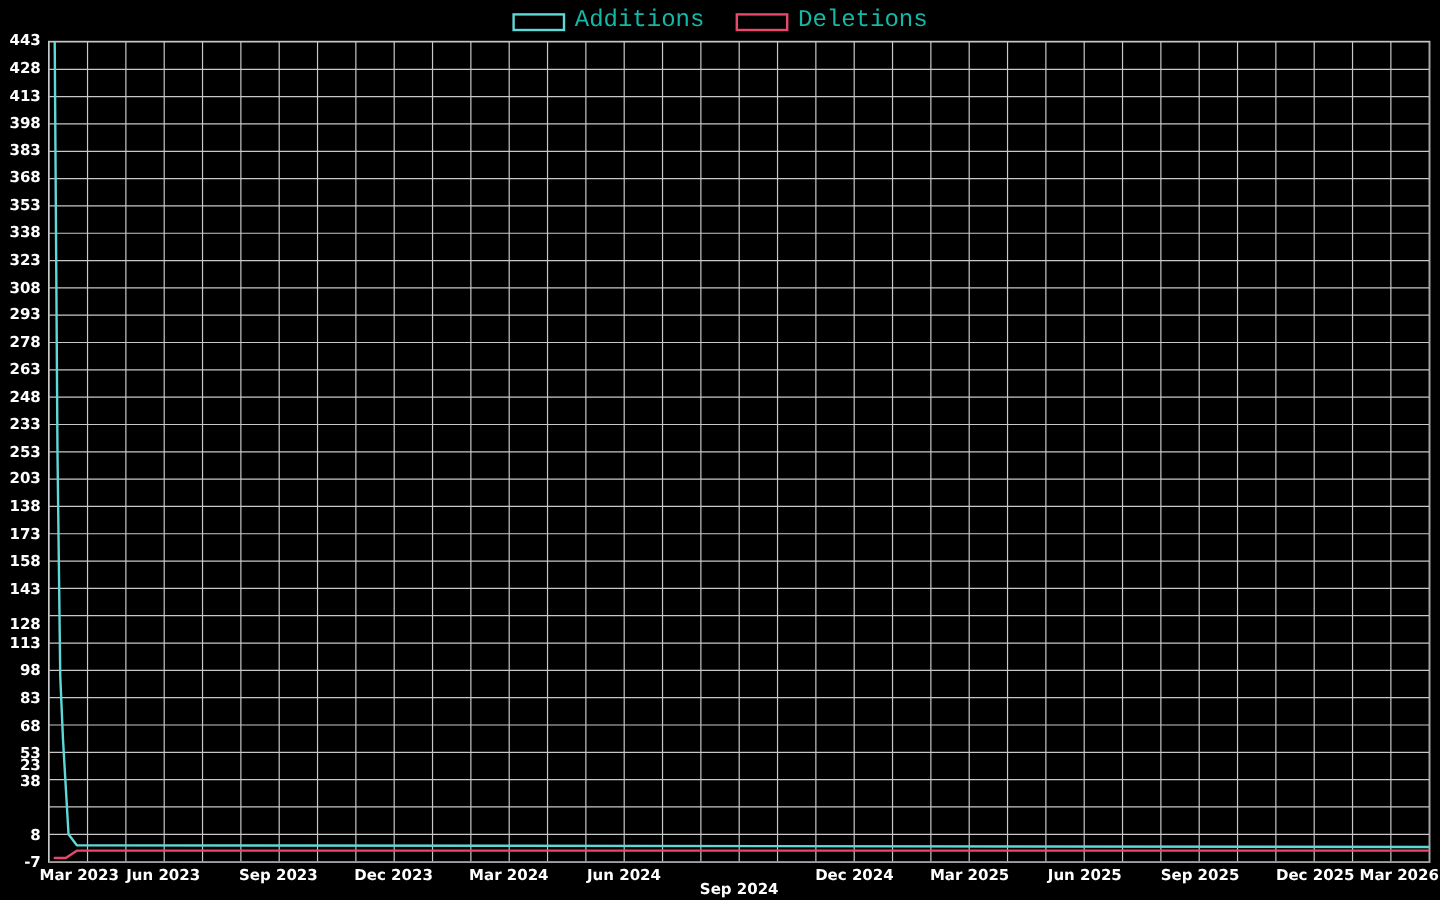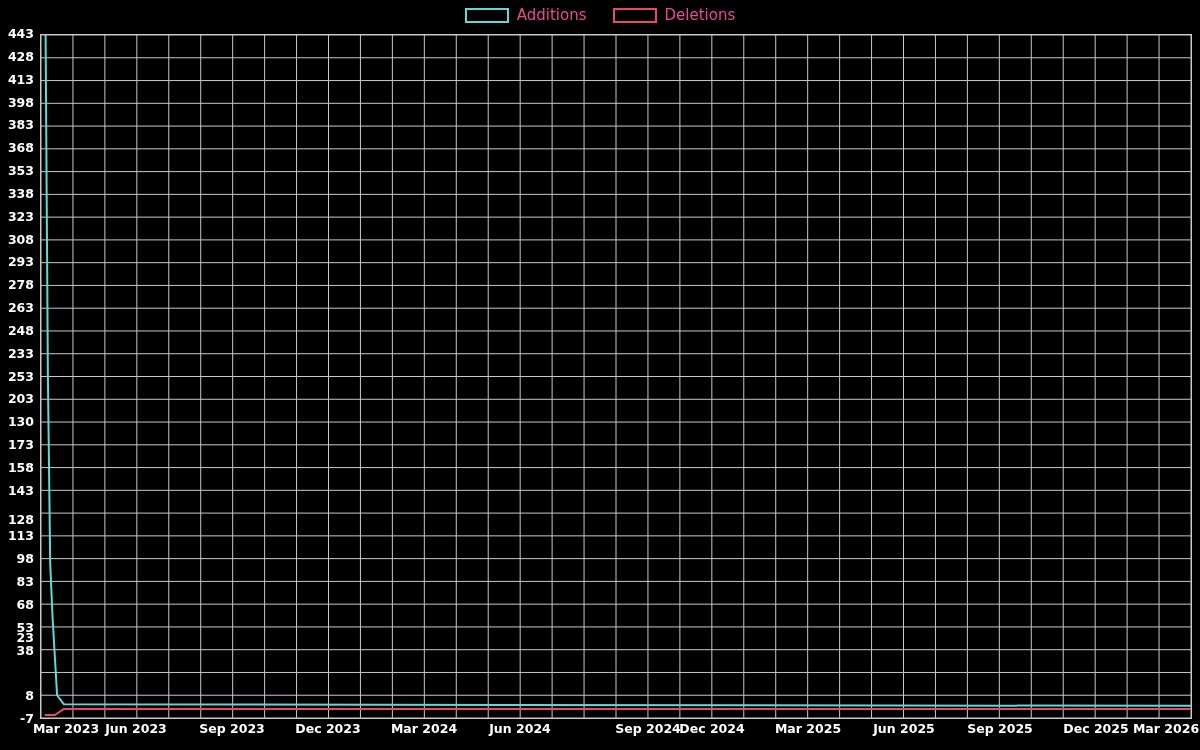--- a/index.html
+++ b/index.html
@@ -38,24 +38,25 @@
     align-items: center;
     gap: 8px;
   }
   .legend-swatch {
     width: 44px;
     height: 15px;
     box-sizing: border-box;
     background: #000000;
   }
   .legend-label {
-    font-size: 15px;
-    color: #ec4899;
+    font-size: 20px;
+    color: #14b8a6;
     line-height: 1;
     white-space: nowrap;
+    font-family: Liberation Mono, monospace;
   }
 
   
   .plot-area {
     position: absolute;
     left: 40px;
     top: 34px;
     width: 1152px;
     height: 685px;
     background: #000000;
@@ -136,21 +137,21 @@
       <div class="y-tick" style="top: 159.833px;">338</div>
       <div class="y-tick" style="top: 182.667px;">323</div>
       <div class="y-tick" style="top: 205.5px;">308</div>
       <div class="y-tick" style="top: 228.333px;">293</div>
       <div class="y-tick" style="top: 251.167px;">278</div>
       <div class="y-tick" style="top: 274px;">263</div>
       <div class="y-tick" style="top: 296.833px;">248</div>
       <div class="y-tick" style="top: 319.667px;">233</div>
       <div class="y-tick" style="top: 342.5px;">253</div>
       <div class="y-tick" style="top: 365.333px;">203</div>
-      <div class="y-tick" style="top: 388.167px;">130</div>
+      <div class="y-tick" style="top: 388.167px;">138</div>
       <div class="y-tick" style="top: 411px;">173</div>
       <div class="y-tick" style="top: 433.833px;">158</div>
       <div class="y-tick" style="top: 456.667px;">143</div>
       <div class="y-tick" style="top: 486px;">128</div>
       <div class="y-tick" style="top: 502.333px;">113</div>
       <div class="y-tick" style="top: 525.167px;">98</div>
       <div class="y-tick" style="top: 548px;">83</div>
       <div class="y-tick" style="top: 570.833px;">68</div>
       <div class="y-tick" style="top: 593.667px; padding-left: 25px;">53</div>
       <div class="y-tick" style="top: 616.5px;">38</div>
@@ -234,21 +235,21 @@
       </svg>
   </div>
 
   <div class="x-axis">
       <div class="x-tick" style="left: 26px;">Mar 2023</div>
       <div class="x-tick" style="left: 96px;">Jun 2023</div>
       <div class="x-tick" style="left: 192px;">Sep 2023</div>
       <div class="x-tick" style="left: 288px;">Dec 2023</div>
       <div class="x-tick" style="left: 384px;">Mar 2024</div>
       <div class="x-tick" style="left: 480px;">Jun 2024</div>
-      <div class="x-tick" style="left: 608px;">Sep 2024</div>
+      <div class="x-tick" style="left: 576px; margin-top: 12px;">Sep 2024</div>
       <div class="x-tick" style="left: 672px;">Dec 2024</div>
       <div class="x-tick" style="left: 768px;">Mar 2025</div>
       <div class="x-tick" style="left: 864px; text-align: center;">Jun 2025</div>
       <div class="x-tick" style="left: 960px;">Sep 2025</div>
       <div class="x-tick" style="left: 1056px;">Dec 2025</div>
       <div class="x-tick" style="left: 1126px;">Mar 2026</div>
     </div>
 
 </div>
 

